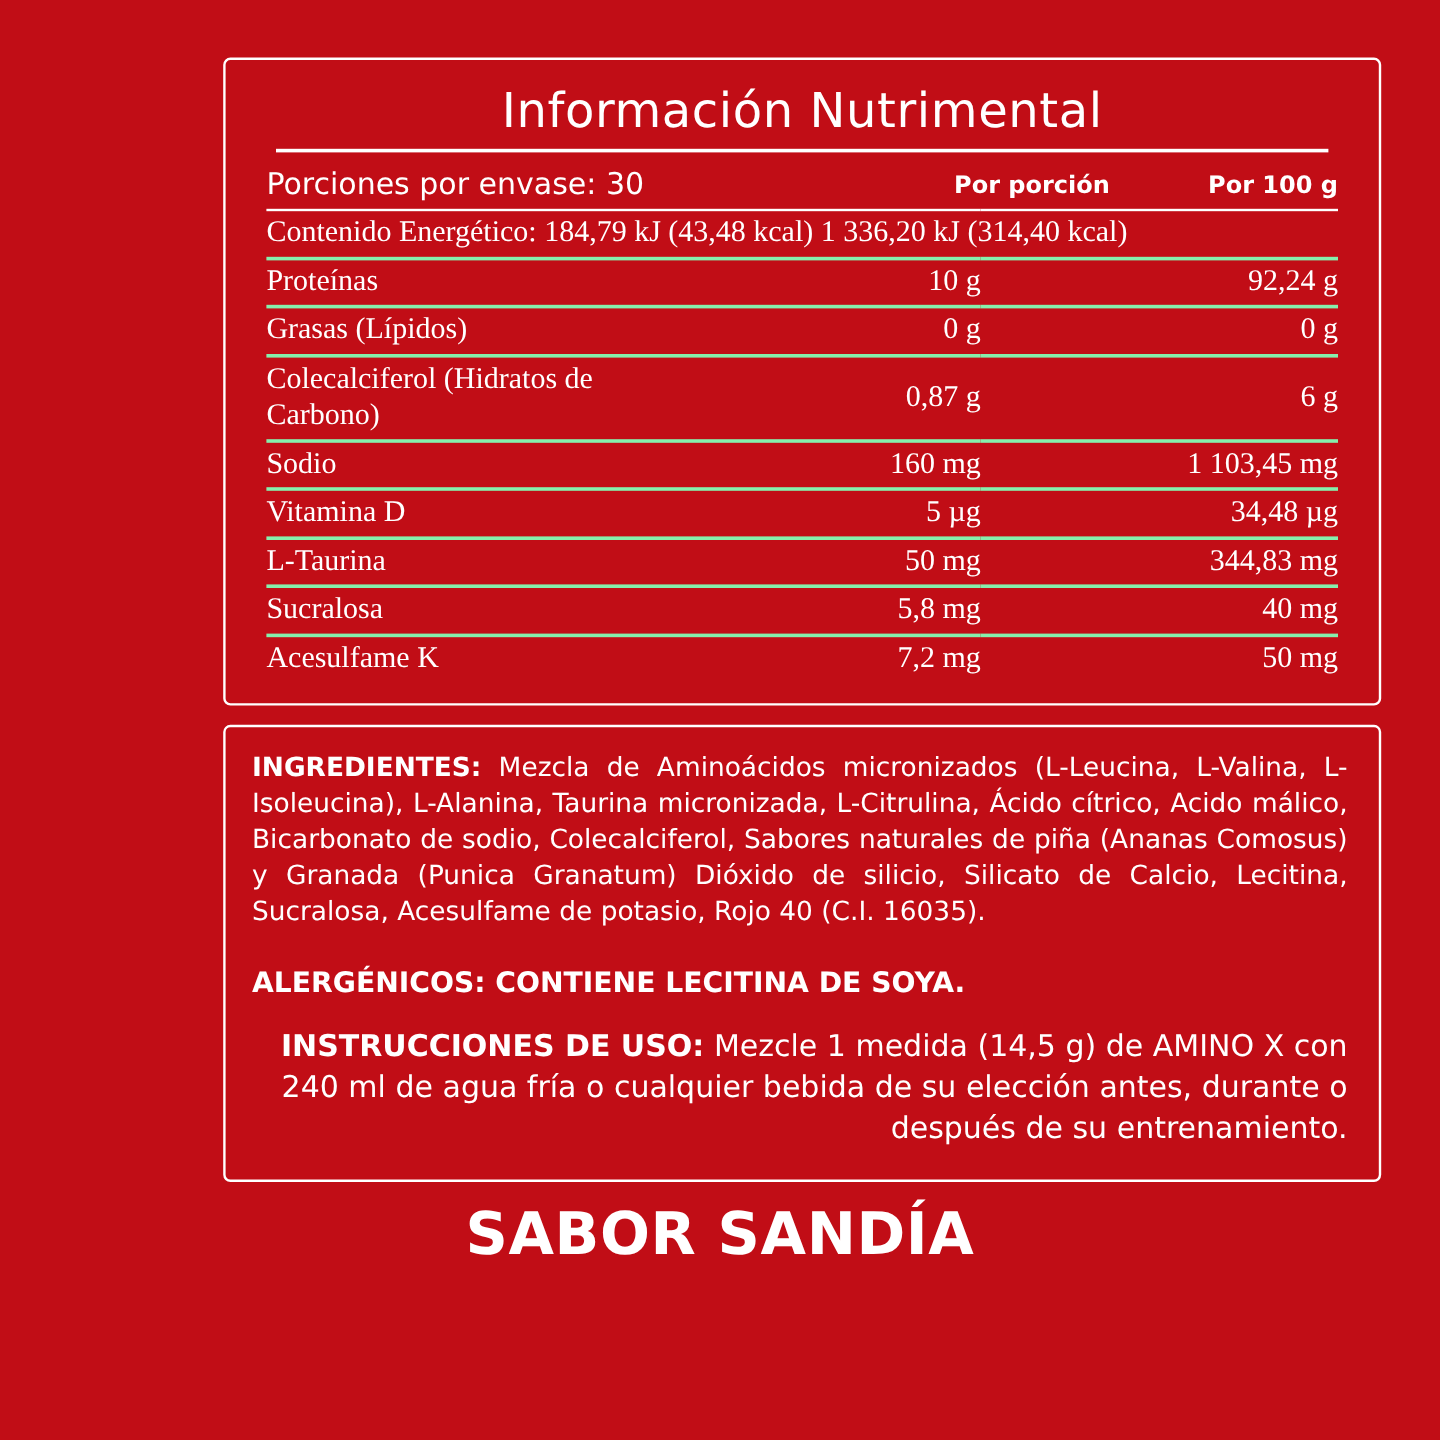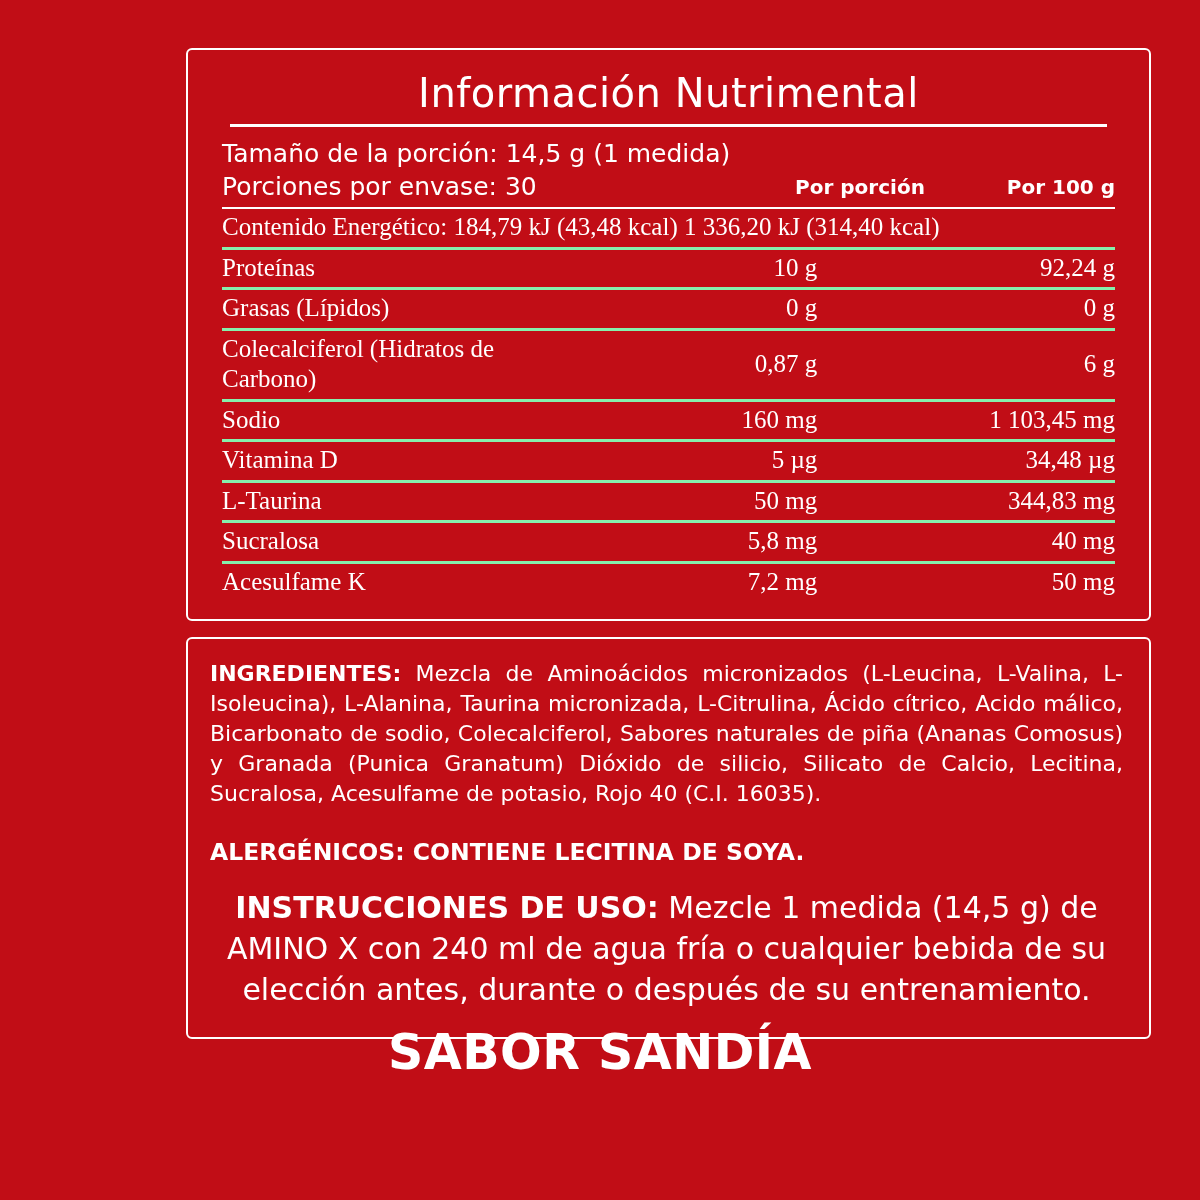--- a/index.html
+++ b/index.html
@@ -101,49 +101,48 @@
     margin: 0;
   }
   .ing-para b { font-weight: bold; }
   .alerg {
     font-size: 23.5px;
     font-weight: bold;
     margin: 28px 0 0 0;
     line-height: 1.36;
   }
   .instr {
-    font-size: 30px;
+    font-size: 25px;
     line-height: 1.36;
     margin: 20px 0 0 0;
-    text-align: center;
+    text-align: right;
   }
   .instr b { font-weight: bold; }
 
   
   .flavor {
     position: absolute;
     left: 0;
     right: 0;
-    top: 1024px;
+    top: 1000px;
     text-align: center;
     font-size: 49px;
     font-weight: bold;
     letter-spacing: 0.5px;
   }
 </style>
 </head>
 <body>
 
 <div class="label-wrap">
 
   <section class="panel nutri-panel">
     <h1 class="nutri-title">Información Nutrimental</h1>
 
     <div class="serving-block">
-      <div class="serving-line">Tamaño de la porción: 14,5 g (1 medida)</div>
       <div class="serving-line">Porciones por envase: 30</div>
       <div class="col-heads">
         <span class="ch1">Por porción</span>
         <span class="ch2">Por 100 g</span>
       </div>
     </div>
 
     <table class="nutri">
       <tbody>
         <tr>

